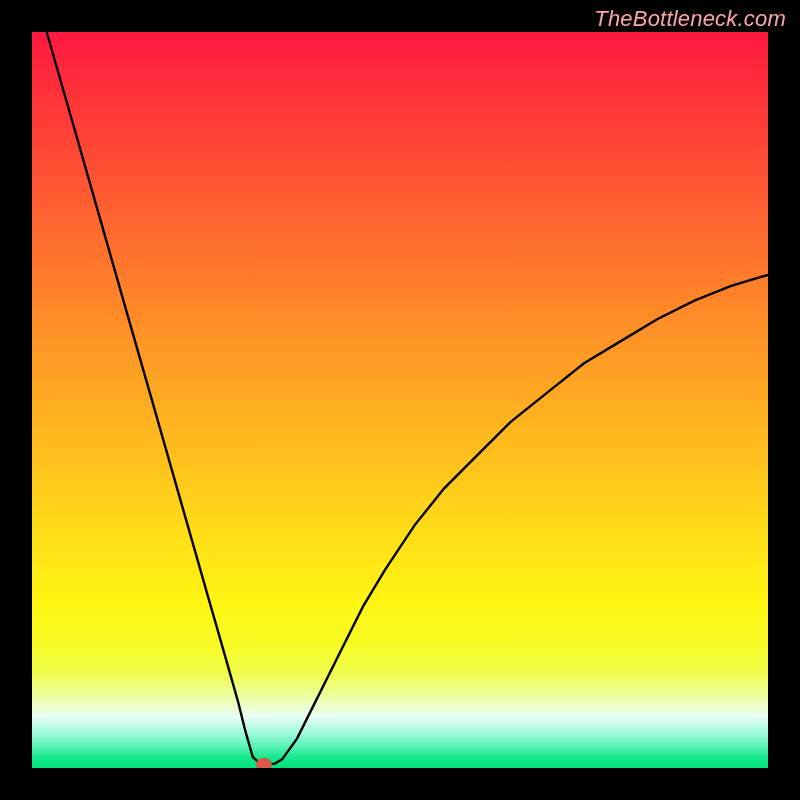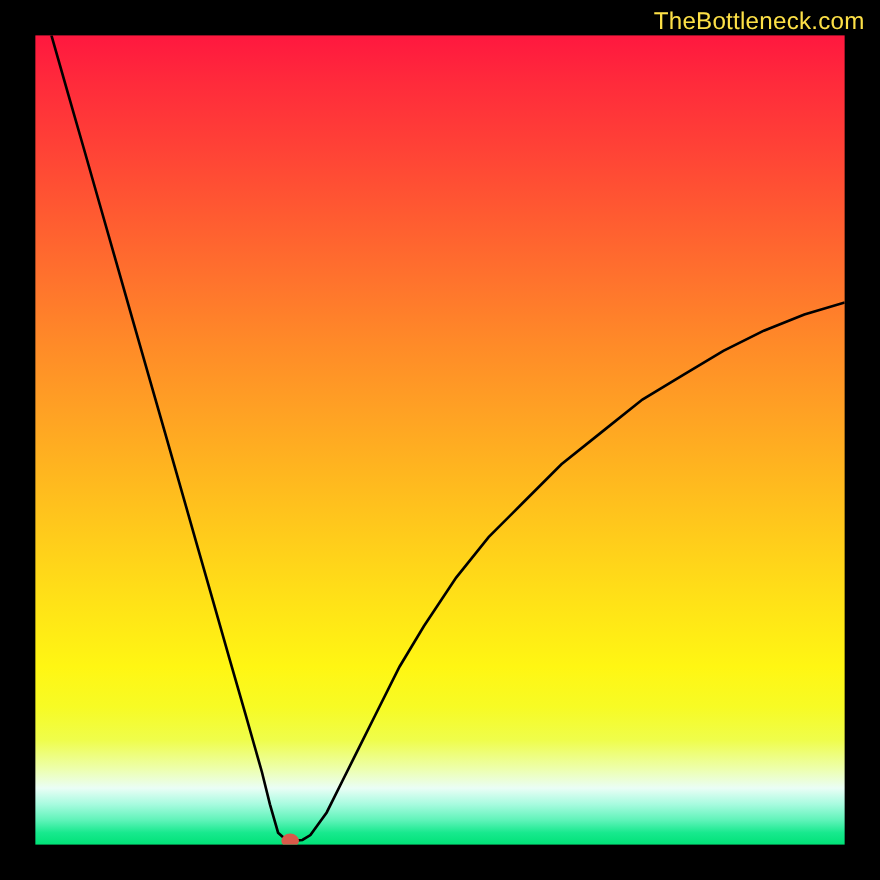--- a/index.html
+++ b/index.html
@@ -7,25 +7,26 @@
     width: 800px;
     height: 800px;
     background: #000;
     position: relative;
     font-family: Arial, Helvetica, sans-serif;
   }
   .watermark {
     position: absolute;
     top: 6px;
     right: 14px;
-    color: #fde047;
+    color: #fca5a5;
     font-size: 22px;
     font-weight: 400;
     letter-spacing: 0.2px;
     z-index: 10;
+    font-style: italic;
   }
   .plot-area {
     position: absolute;
     left: 32px;
     top: 32px;
     width: 736px;
     height: 736px;
     overflow: hidden;
   }
   .gradient-bg {

